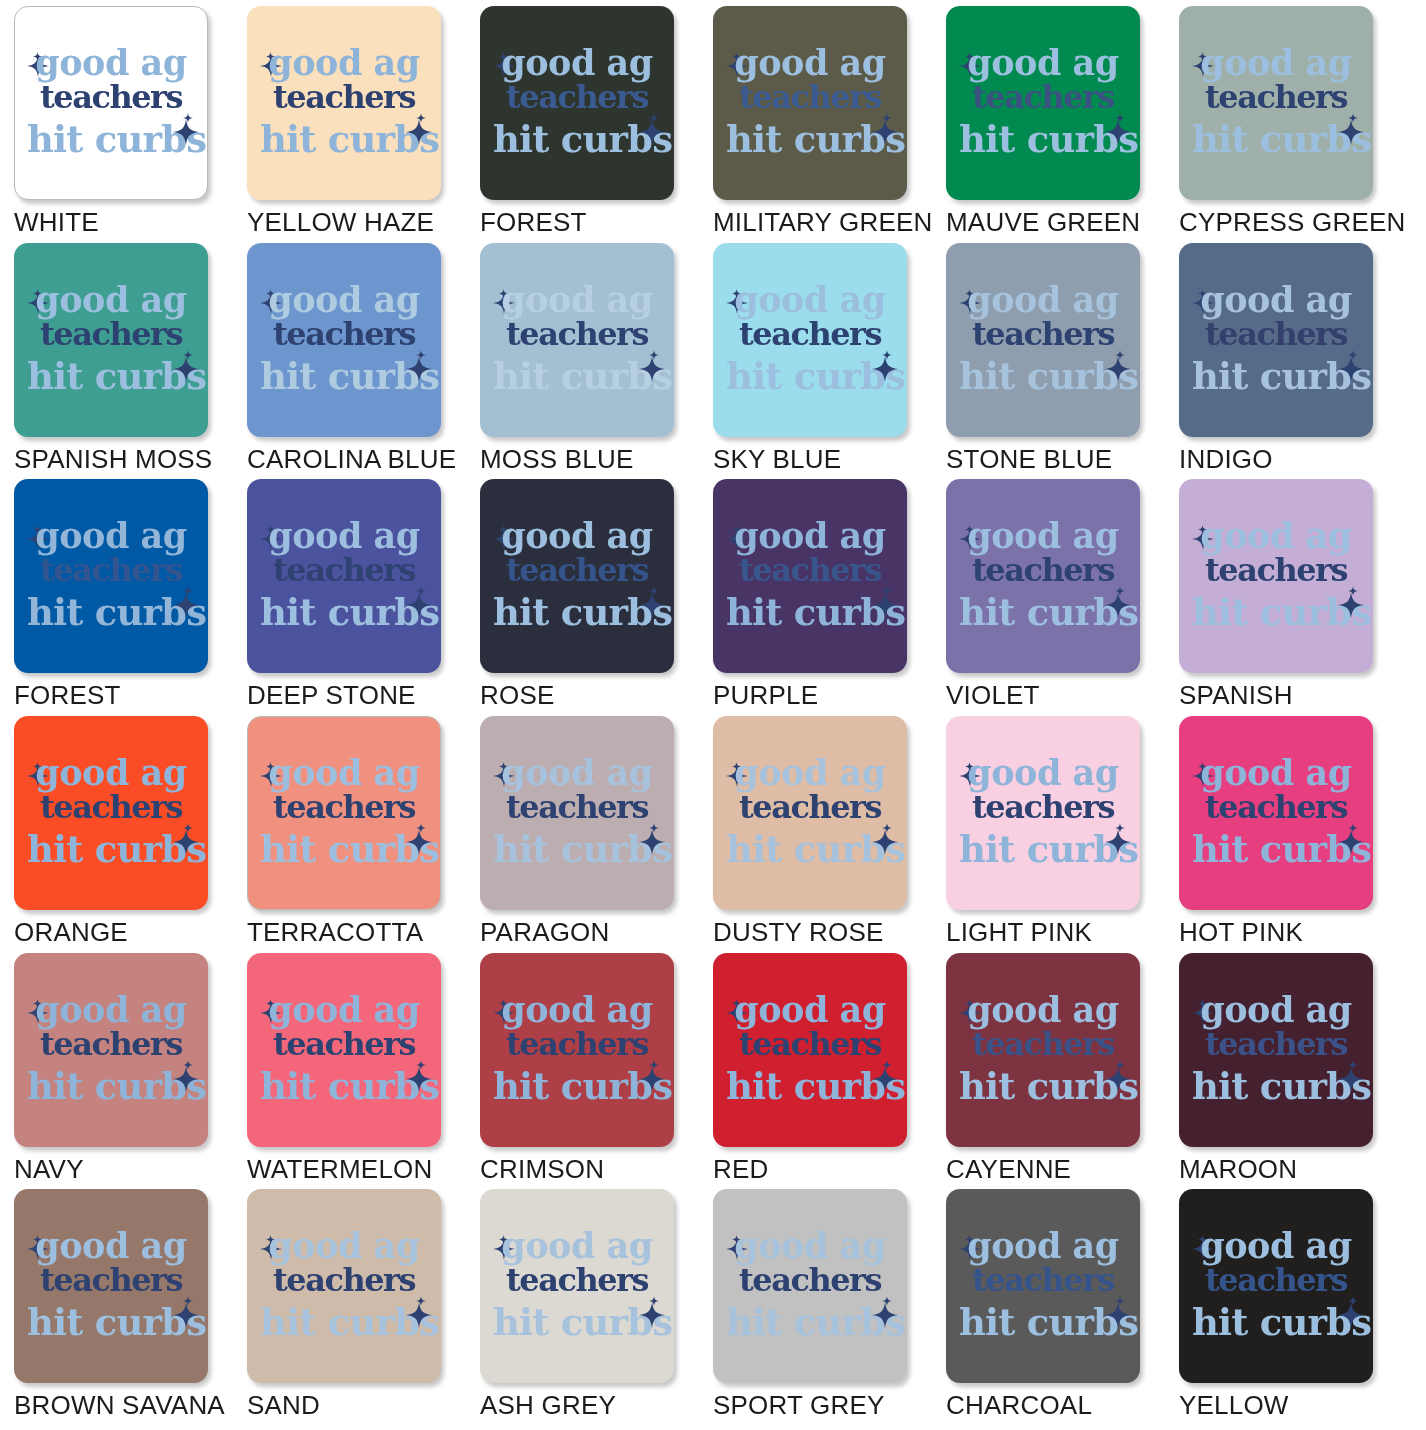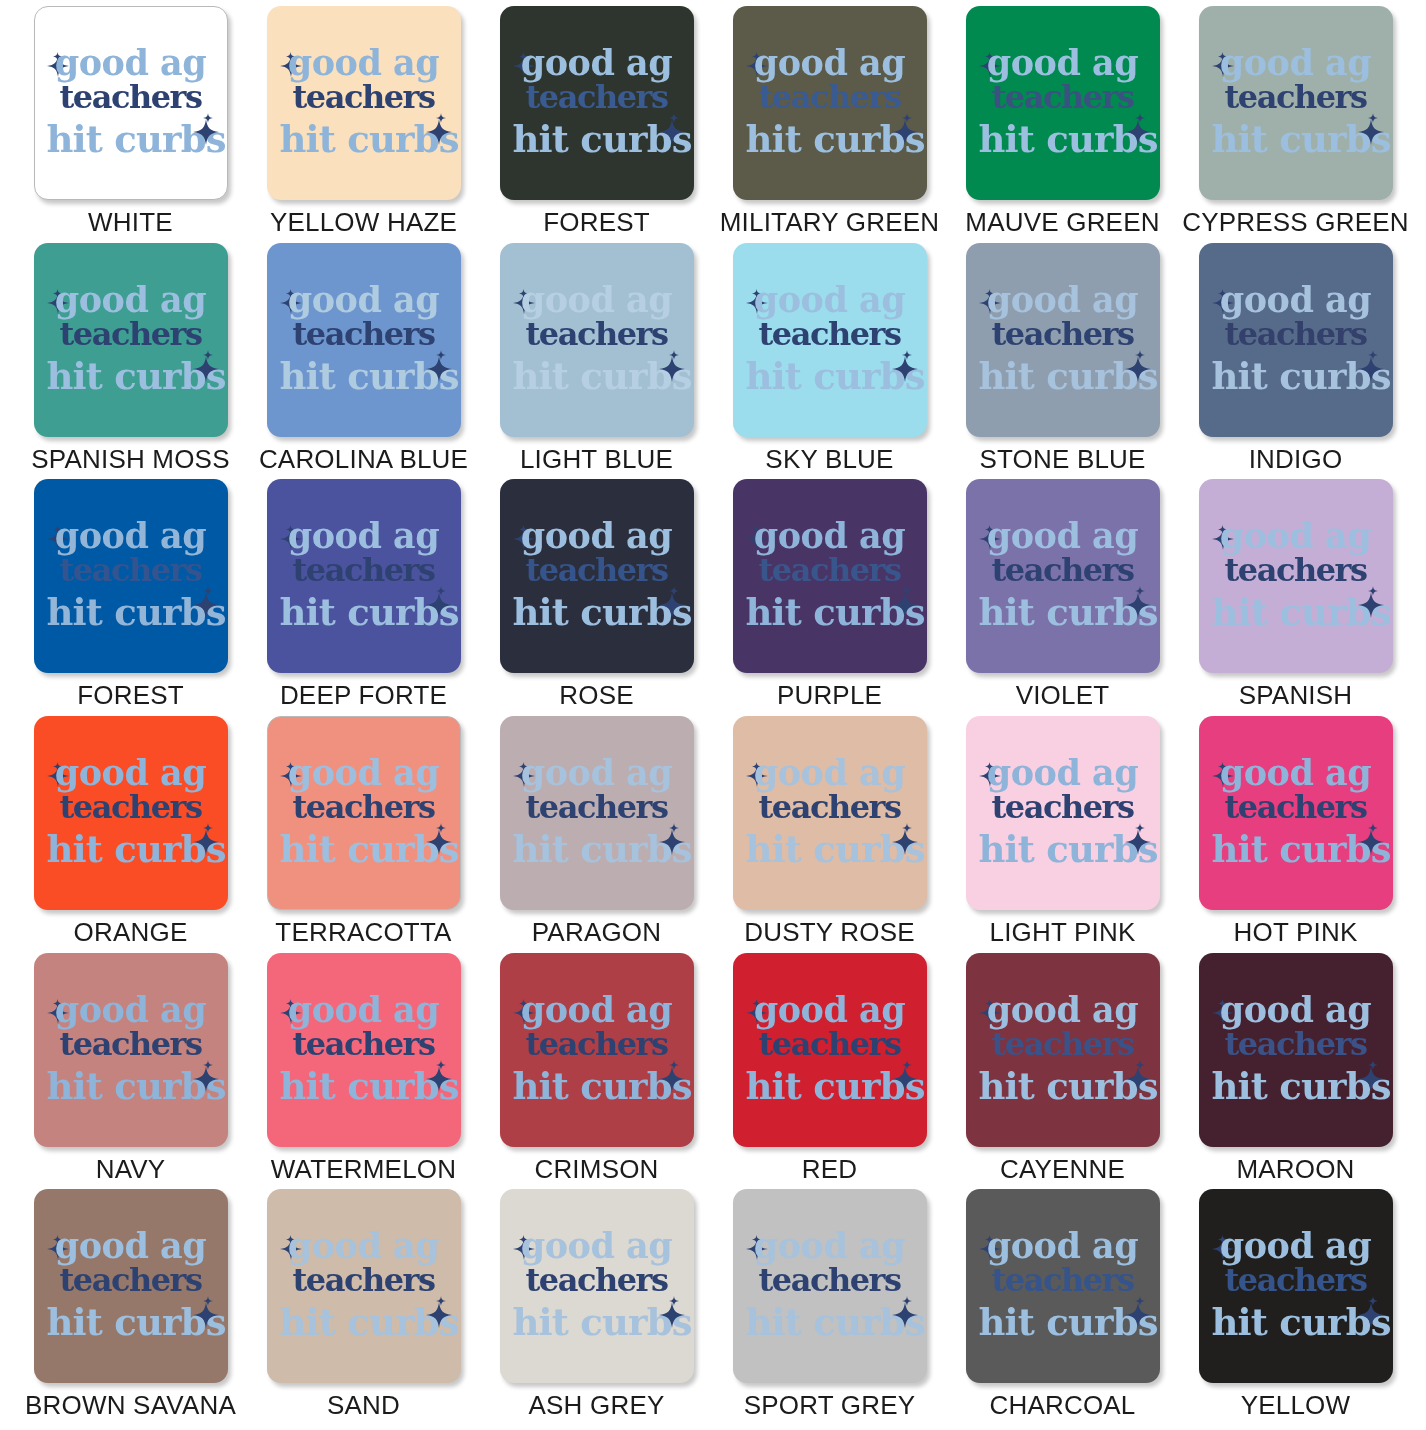--- a/index.html
+++ b/index.html
@@ -21,21 +21,21 @@
     grid-template-rows: repeat(6, 1fr);
     width: 1426px;
     height: 1430px;
     box-sizing: border-box;
     padding: 6px 14px 4px 14px;
   }
 
   .swatch-cell {
     display: flex;
     flex-direction: column;
-    align-items: center;
+    align-items: flex-start;
     justify-content: flex-start;
     position: relative;
   }
 
   .swatch-box {
     width: 194px;
     height: 194px;
     border-radius: 14px;
     position: relative;
     box-shadow: 3px 4px 4px rgba(0,0,0,0.22);
@@ -286,21 +286,21 @@
           <div class="art-line line-2" style="color:#2E4272">teachers</div>
           <div class="art-line line-3" style="color:#B7CFE2">hit curbs</div>
           <span class="sparkle sp-c"><svg viewBox="0 0 100 100" width="100%" height="100%">
               <path d="M50 0 C54 34 66 46 100 50 C66 54 54 66 50 100 C46 66 34 54 0 50 C34 46 46 34 50 0 Z" fill="#2E4272"></path>
             </svg></span>
           <span class="sparkle sp-d"><svg viewBox="0 0 100 100" width="100%" height="100%">
               <path d="M50 0 C54 34 66 46 100 50 C66 54 54 66 50 100 C46 66 34 54 0 50 C34 46 46 34 50 0 Z" fill="#2E4272"></path>
             </svg></span>
         </div>
       </div>
-      <div class="swatch-label">LIGHT BLUE</div>
+      <div class="swatch-label">MOSS BLUE</div>
     </div>
     <div class="swatch-cell">
       <div class="swatch-box" style="background: rgb(155, 221, 236);">
         <div class="art">
           <span class="sparkle sp-a"><svg viewBox="0 0 100 100" width="100%" height="100%">
               <path d="M50 0 C54 34 66 46 100 50 C66 54 54 66 50 100 C46 66 34 54 0 50 C34 46 46 34 50 0 Z" fill="#2E4272"></path>
             </svg></span>
           <span class="sparkle sp-b"><svg viewBox="0 0 100 100" width="100%" height="100%">
               <path d="M50 0 C54 34 66 46 100 50 C66 54 54 66 50 100 C46 66 34 54 0 50 C34 46 46 34 50 0 Z" fill="#2E4272"></path>
             </svg></span>
@@ -396,21 +396,21 @@
           <div class="art-line line-2" style="color:#2E4272">teachers</div>
           <div class="art-line line-3" style="color:#9CBFDF">hit curbs</div>
           <span class="sparkle sp-c"><svg viewBox="0 0 100 100" width="100%" height="100%">
               <path d="M50 0 C54 34 66 46 100 50 C66 54 54 66 50 100 C46 66 34 54 0 50 C34 46 46 34 50 0 Z" fill="#2E4272"></path>
             </svg></span>
           <span class="sparkle sp-d"><svg viewBox="0 0 100 100" width="100%" height="100%">
               <path d="M50 0 C54 34 66 46 100 50 C66 54 54 66 50 100 C46 66 34 54 0 50 C34 46 46 34 50 0 Z" fill="#2E4272"></path>
             </svg></span>
         </div>
       </div>
-      <div class="swatch-label">DEEP FORTE</div>
+      <div class="swatch-label">DEEP STONE</div>
     </div>
     <div class="swatch-cell">
       <div class="swatch-box" style="background: rgb(43, 46, 60);">
         <div class="art">
           <span class="sparkle sp-a"><svg viewBox="0 0 100 100" width="100%" height="100%">
               <path d="M50 0 C54 34 66 46 100 50 C66 54 54 66 50 100 C46 66 34 54 0 50 C34 46 46 34 50 0 Z" fill="#2E4272"></path>
             </svg></span>
           <span class="sparkle sp-b"><svg viewBox="0 0 100 100" width="100%" height="100%">
               <path d="M50 0 C54 34 66 46 100 50 C66 54 54 66 50 100 C46 66 34 54 0 50 C34 46 46 34 50 0 Z" fill="#2E4272"></path>
             </svg></span>

